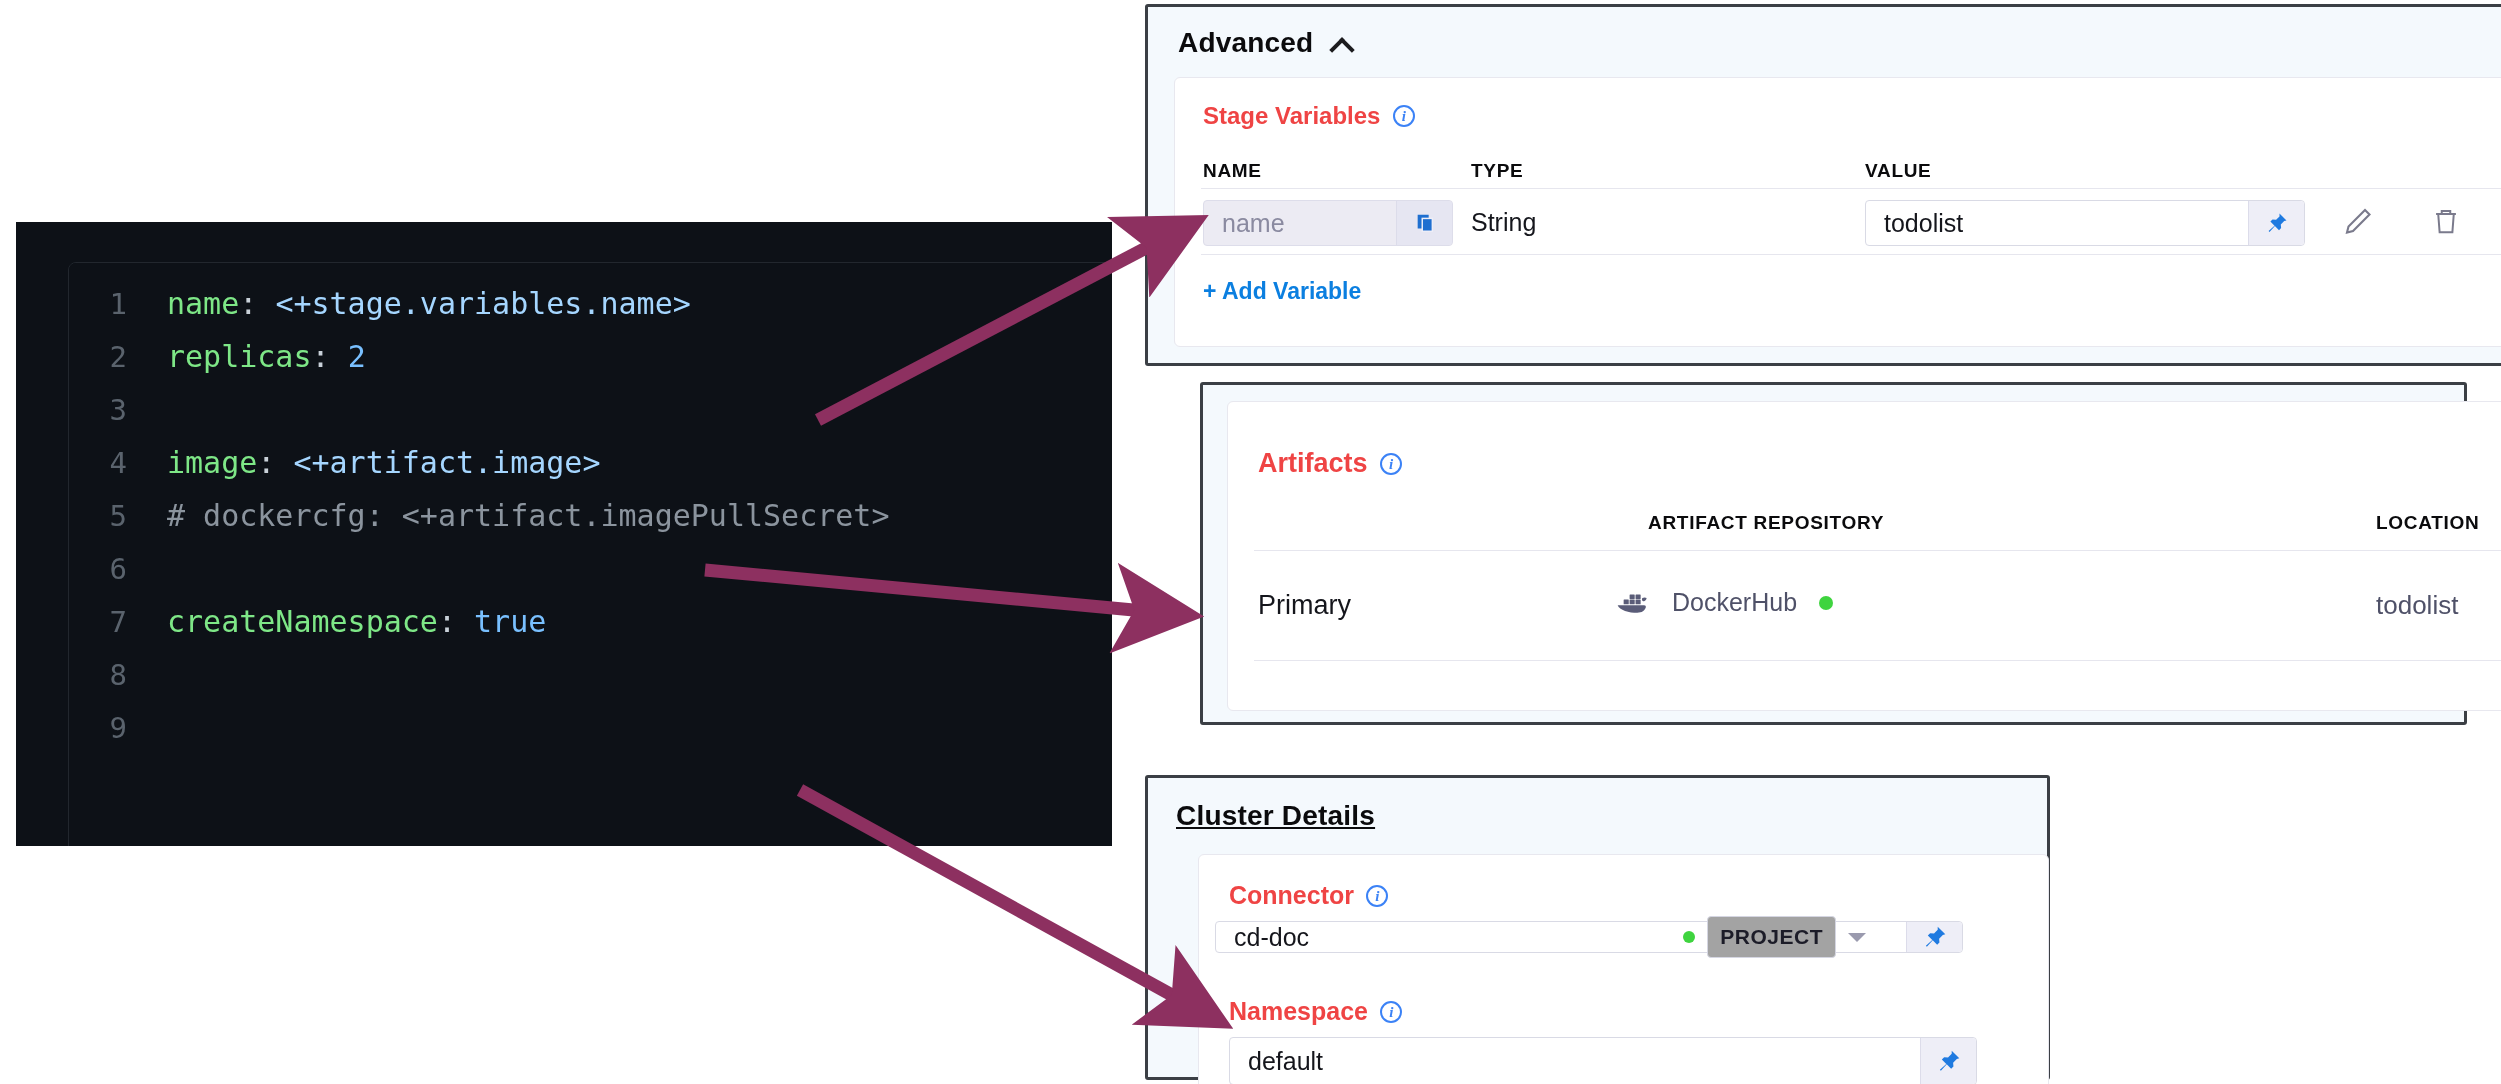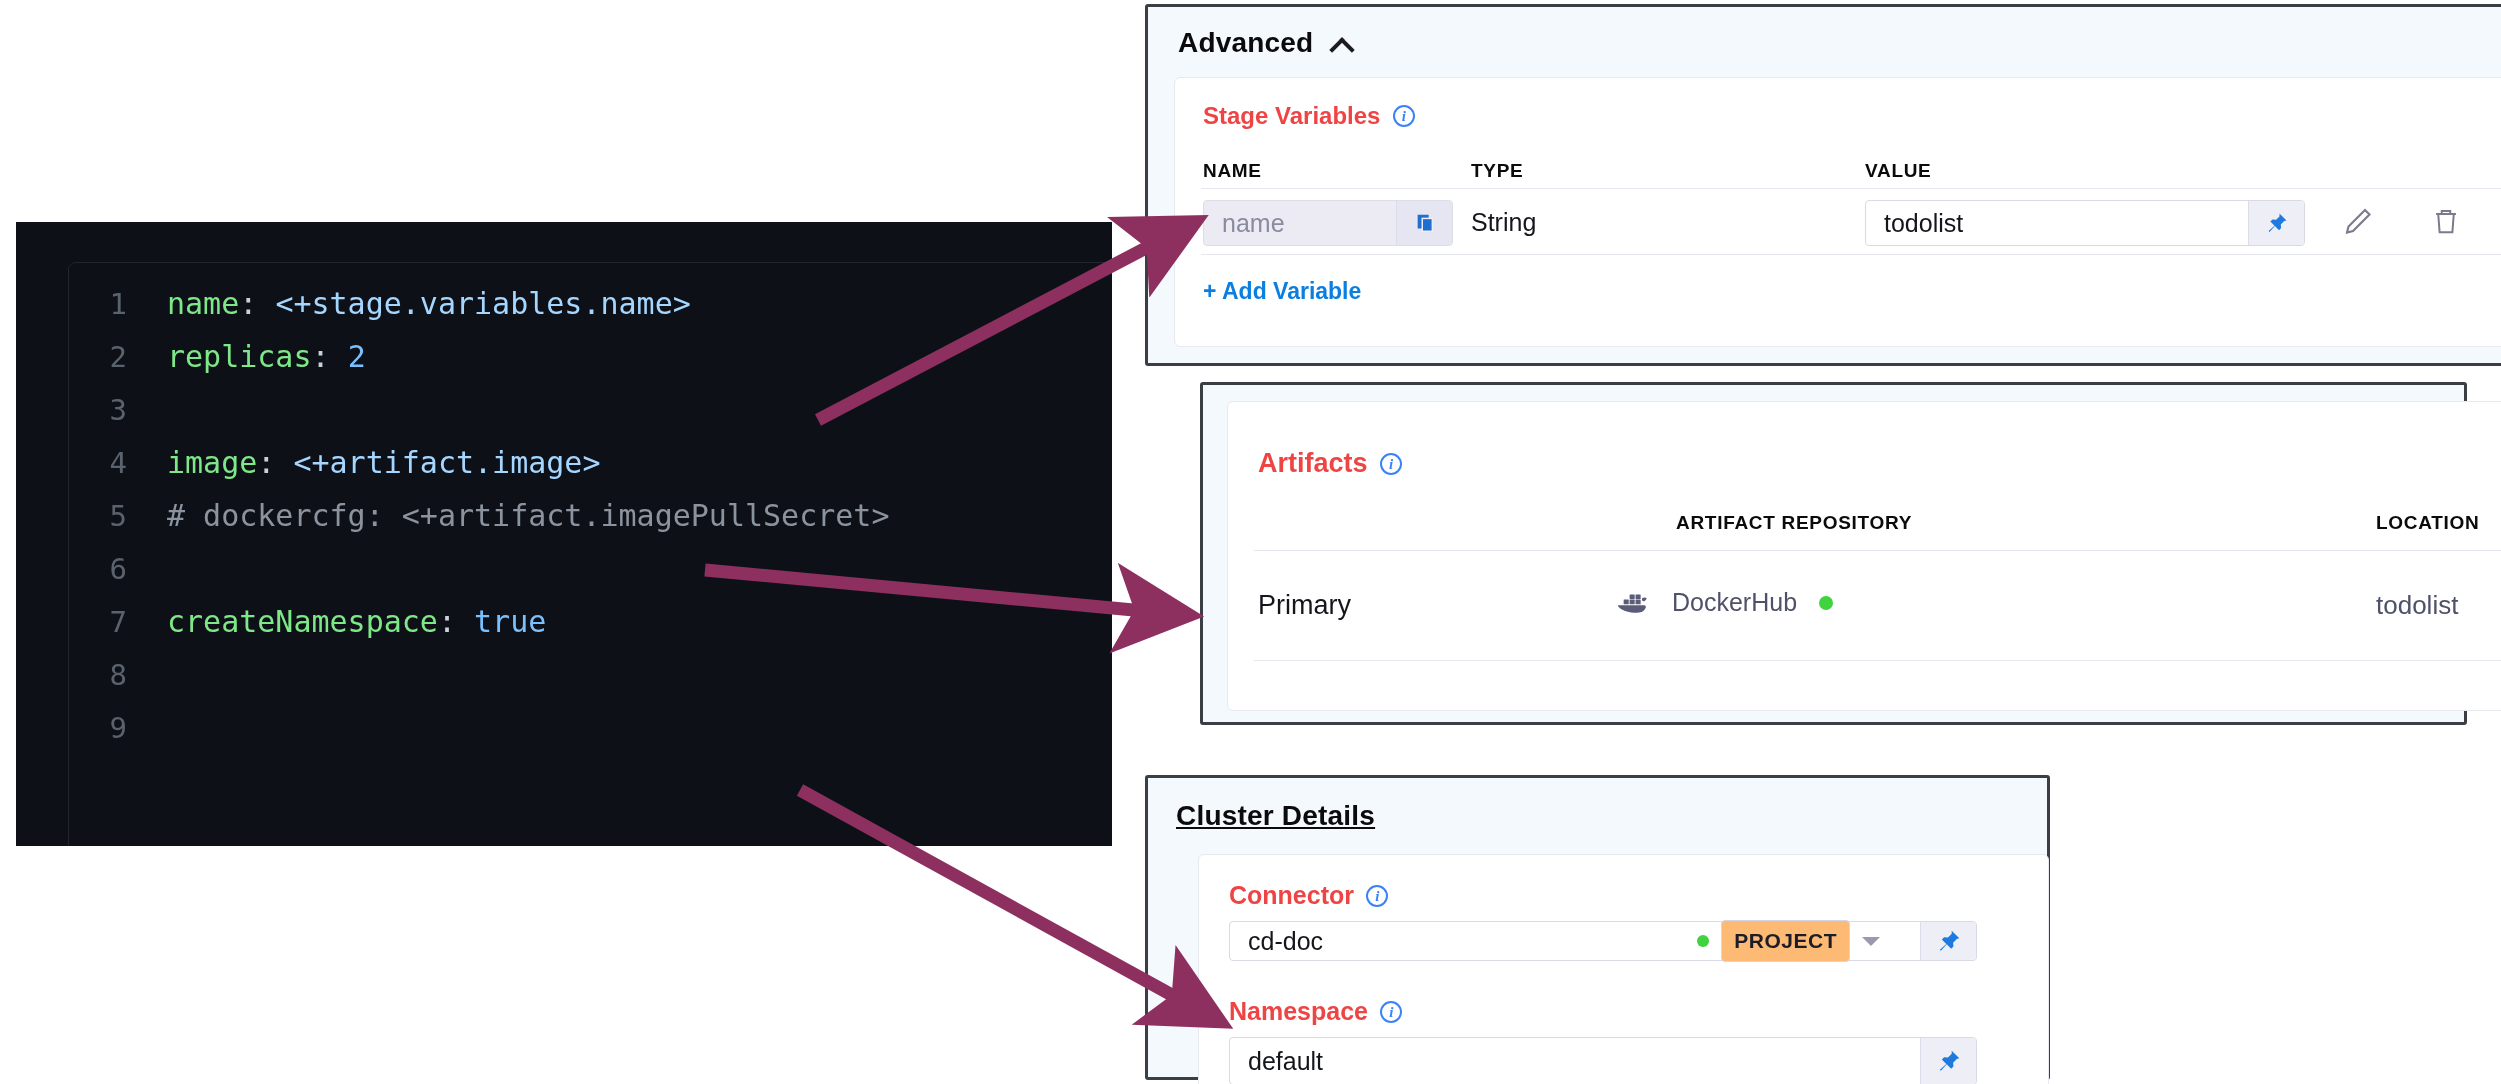--- a/index.html
+++ b/index.html
@@ -203,21 +203,21 @@
   }
 
   .proj-badge {
     border: 1px solid #d5d6e2;
     border-radius: 4px;
     font-size: 21px;
     font-weight: bold;
     color: #1c1c28;
     padding: 8px 12px;
     letter-spacing: 0.5px;
-    background: #fdba74;
+    background: #a3a3a3;
   }
   .caret-down {
     width: 0; height: 0;
     border-left: 9px solid transparent;
     border-right: 9px solid transparent;
     border-top: 9px solid #9a9aae;
   }
 
   .docker-name { font-size: 25px; color: #4f5168; }
 
@@ -301,21 +301,21 @@
     </div>
   </div>
 
   <div class="panel panel-art">
     <div class="inner-card" style="left:24px; top:16px; width:1330px; height:310px;">
       <div style="position:absolute; left:30px; top:46px;">
         <span class="field-label" style="font-size:27px;">Artifacts</span>
         <span class="info-icon">i</span>
       </div>
 
-      <div class="col-head" style="left:420px; top:110px;margin-left:28px;">ARTIFACT REPOSITORY</div>
+      <div class="col-head" style="left:420px; top:110px;">ARTIFACT REPOSITORY</div>
       <div class="col-head" style="left:1148px; top:110px;">LOCATION</div>
 
       <div class="hrule" style="left:26px; top:148px; width:1280px;"></div>
       <div class="hrule" style="left:26px; top:258px; width:1280px;"></div>
 
       <div class="cell-text" style="left:30px; top:188px; font-size:27px;">Primary</div>
 
       <div style="position:absolute; left:388px; top:186px; display:flex; align-items:center; gap:22px;">
         <svg width="34" height="28" viewBox="0 0 40 30">
           <g fill="#5a5c78">
@@ -338,21 +338,21 @@
 
   <div class="panel panel-clus">
     <div class="panel-title" style="left:28px; top:22px;text-decoration:underline;">Cluster Details</div>
 
     <div class="inner-card" style="left:50px; top:76px; width:851px; height:240px;">
       <div style="position:absolute; left:30px; top:26px;">
         <span class="field-label" style="font-size:25px;">Connector</span>
         <span class="info-icon">i</span>
       </div>
 
-      <div class="txt-input" style="left:30px; top:66px; width:748px; height:40px;">
+      <div class="txt-input" style="left:16px; top:66px; width:748px; height:32px;">
         <span>cd-doc</span>
         <span style="position:absolute; right:96px; display:flex; align-items:center; gap:12px;">
           <span class="green-dot" style="width:12px;height:12px;"></span>
           <span class="proj-badge">PROJECT</span>
           <span class="caret-down"></span>
         </span>
         <span class="input-addon light">
           <svg width="26" height="26" viewBox="0 0 24 24">
             <path d="M14.5 2.5l7 7-2.3.6-3.4 3.4.3 3.6-2.1 2.1-4.1-4.1L4.5 21l-.9-.9 5.9-5.4-4.1-4.1L7.5 8.5l3.6.3L14.5 5.4z" fill="#1f7ae0"></path>
           </svg>

